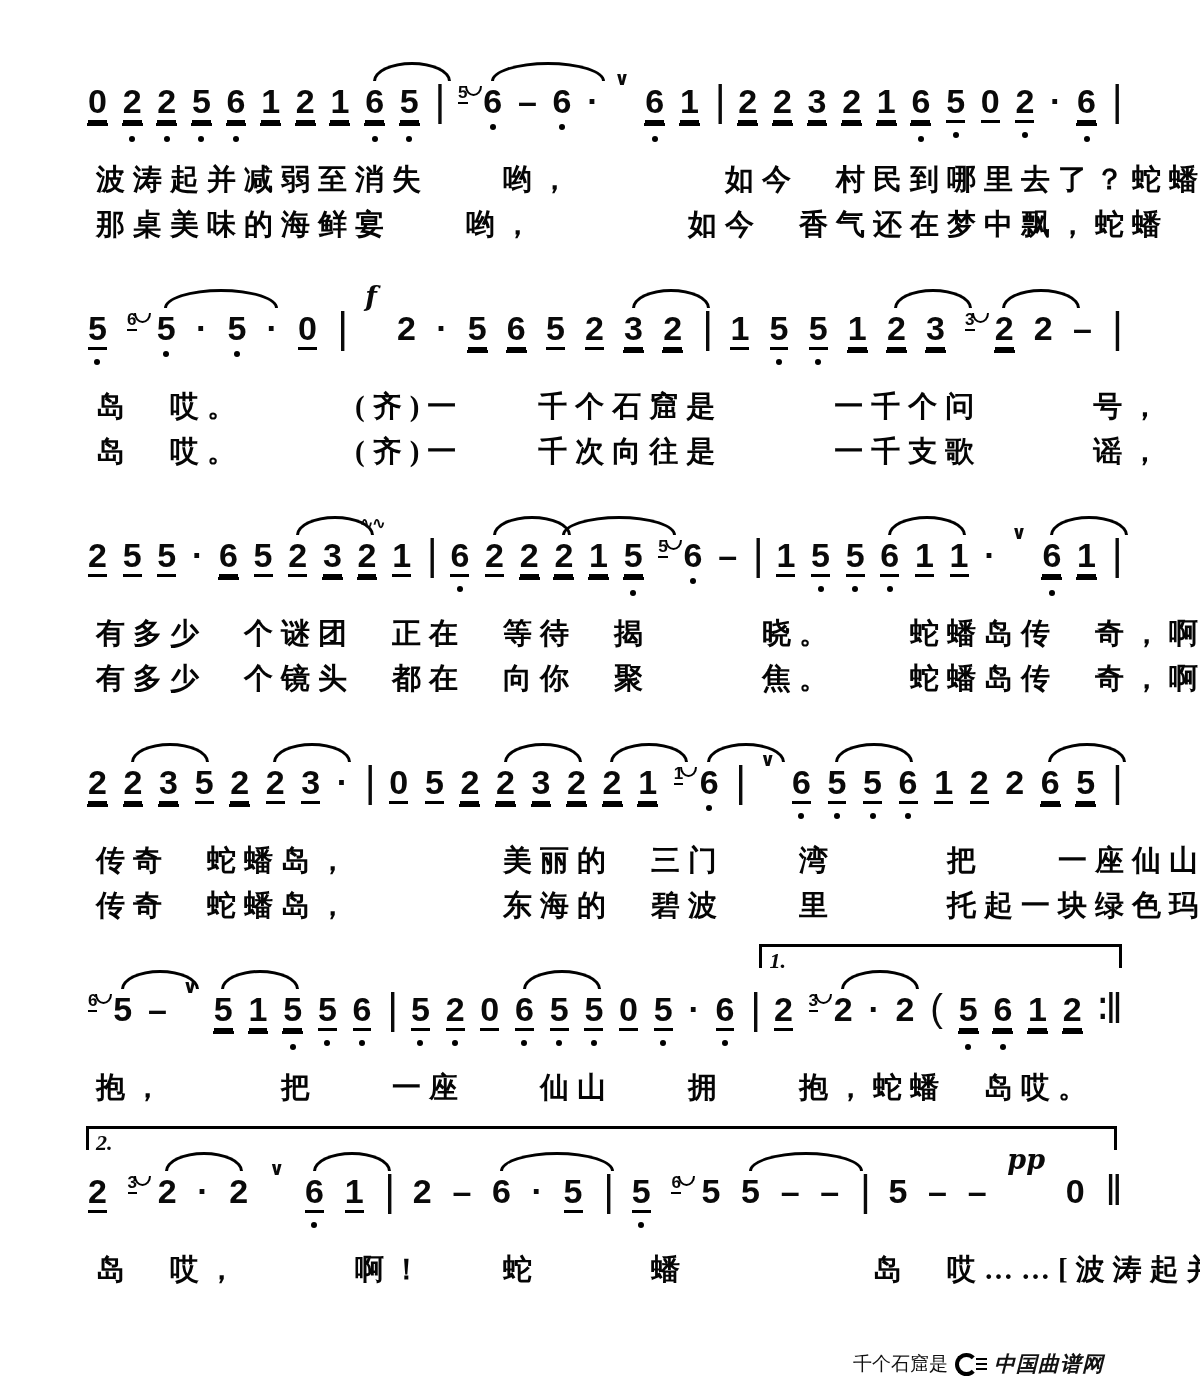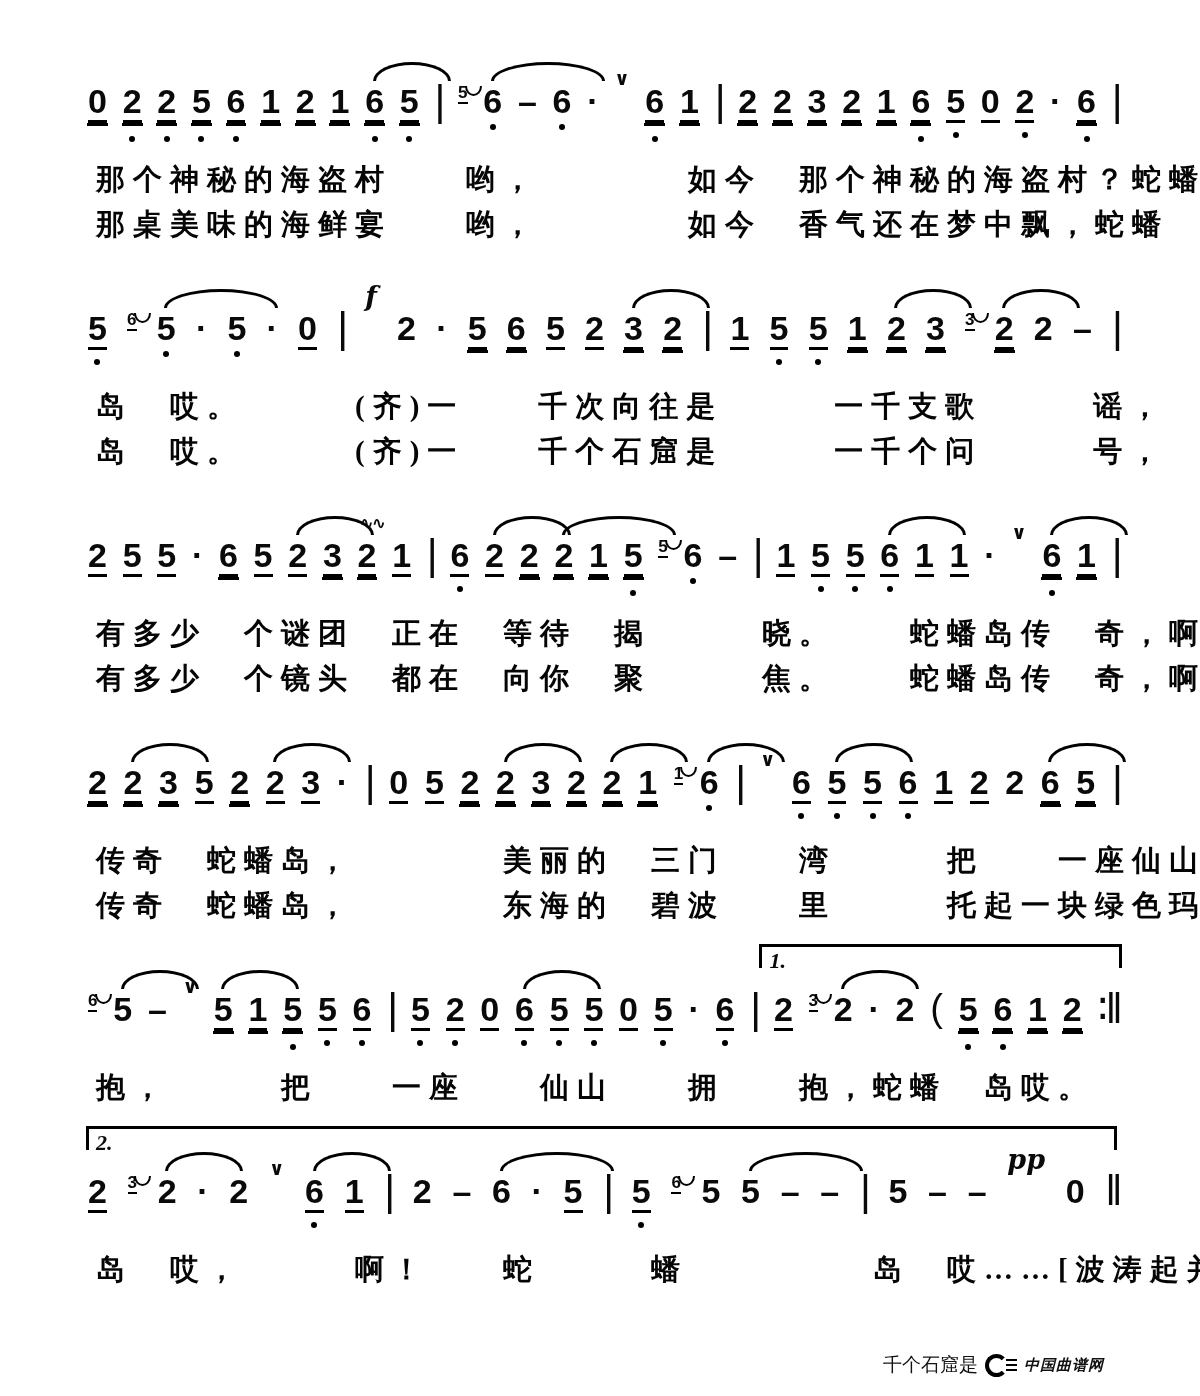--- a/index.html
+++ b/index.html
@@ -39,21 +39,21 @@
   .lyric{font-family:"Liberation Serif","DejaVu Serif",serif;font-weight:700;font-size:29px;
          line-height:1.0;letter-spacing:8px;margin:16px 0 0 10px;white-space:pre;color:#050505;}
   
   .footer{margin-top:auto;display:flex;justify-content:flex-end;align-items:center;gap:7px;
           padding:10px 18px 18px 0;font-family:"Liberation Serif","DejaVu Serif",serif;
           font-size:19px;color:#111;}
   .logo{position:relative;width:15px;height:15px;border:4px solid #000;border-right-color:transparent;
         border-radius:50%;display:inline-block;}
   .logo-lines{display:inline-flex;flex-direction:column;gap:3px;margin-left:-9px;}
   .logo-lines i{display:block;width:11px;height:2px;background:#000;}
-  .site{font-weight:700;font-style:italic;font-size:15px;letter-spacing:1px;}
+  .site{font-weight:700;font-style:italic;font-size:21px;letter-spacing:1px;}
 </style>
 </head>
 <body>
 
 <div class="page">
   <main id="score">
       <div class="system">
         <div class="noterow">
           <span class="ncell u2"><span class="main">0</span></span>
           <span class="ncell u2"><span class="main">2</span><span class="ldot"></span></span>
@@ -81,21 +81,21 @@
           <span class="ncell u2"><span class="main">2</span></span>
           <span class="ncell u2"><span class="main">1</span></span>
           <span class="ncell u2"><span class="main">6</span><span class="ldot"></span></span>
           <span class="ncell u1"><span class="main">5</span><span class="ldot"></span></span>
           <span class="ncell u1"><span class="main">0</span></span>
           <span class="ncell u1"><span class="main">2</span><span class="ldot"></span></span>
           <span class="ncell dot"><span class="main">·</span></span>
           <span class="ncell u2"><span class="main">6</span><span class="ldot"></span></span>
           <span class="ncell bar"><span class="main">|</span></span>
         </div>
-        <div class="lyric">那个神秘的海盗村　　哟，　　　　如今　那个神秘的海盗村？蛇蟠</div>
+        <div class="lyric">波涛起并减弱至消失　　哟，　　　　如今　村民到哪里去了？蛇蟠</div>
         <div class="lyric">那桌美味的海鲜宴　　哟，　　　　如今　香气还在梦中飘，蛇蟠</div>
       </div>
       <div class="system">
         <div class="noterow">
           <span class="ncell u1"><span class="main">5</span><span class="ldot"></span></span>
           <span class="ncell grace"><span class="main">6</span><span class="gcurve"></span></span>
           <span class="ncell"><span class="main">5</span><span class="arc" style="width: 108px;"></span><span class="ldot"></span></span>
           <span class="ncell dot"><span class="main">·</span></span>
           <span class="ncell"><span class="main">5</span><span class="ldot"></span></span>
           <span class="ncell dot"><span class="main">·</span></span>
@@ -116,22 +116,22 @@
           <span class="ncell u1"><span class="main">5</span><span class="ldot"></span></span>
           <span class="ncell u2"><span class="main">1</span></span>
           <span class="ncell u2"><span class="main">2</span><span class="arc" style="width: 72px;"></span></span>
           <span class="ncell u2"><span class="main">3</span></span>
           <span class="ncell grace"><span class="main">3</span><span class="gcurve"></span></span>
           <span class="ncell u2"><span class="main">2</span><span class="arc" style="width: 72px;"></span></span>
           <span class="ncell"><span class="main">2</span></span>
           <span class="ncell"><span class="main">–</span></span>
           <span class="ncell bar"><span class="main">|</span></span>
         </div>
+        <div class="lyric">岛　哎。　　　(齐)一　　千个石窟是　　　一千个问　　　号，</div>
         <div class="lyric">岛　哎。　　　(齐)一　　千次向往是　　　一千支歌　　　谣，</div>
-        <div class="lyric">岛　哎。　　　(齐)一　　千个石窟是　　　一千个问　　　号，</div>
       </div>
       <div class="system">
         <div class="noterow">
           <span class="ncell u1"><span class="main">2</span></span>
           <span class="ncell u1"><span class="main">5</span></span>
           <span class="ncell u1"><span class="main">5</span></span>
           <span class="ncell dot"><span class="main">·</span></span>
           <span class="ncell u2"><span class="main">6</span></span>
           <span class="ncell u1"><span class="main">5</span></span>
           <span class="ncell u1"><span class="main">2</span><span class="arc" style="width: 72px;"></span></span>

